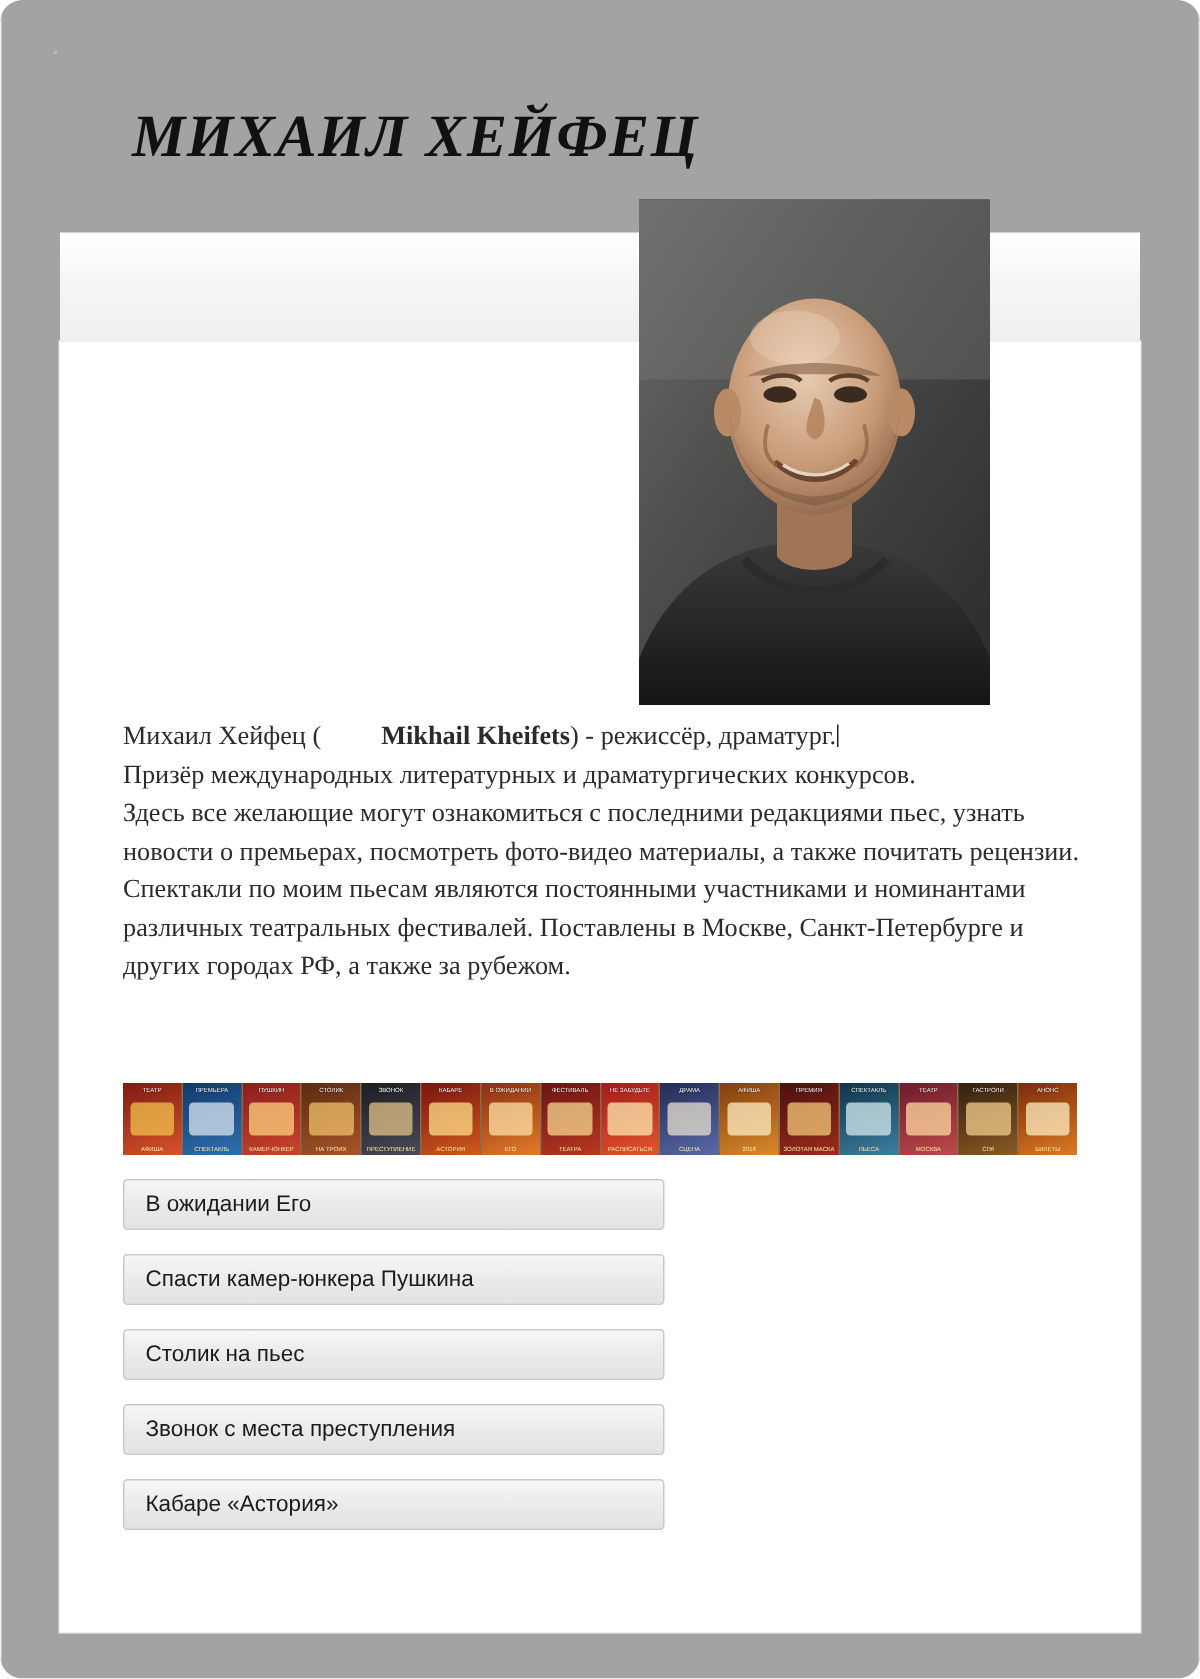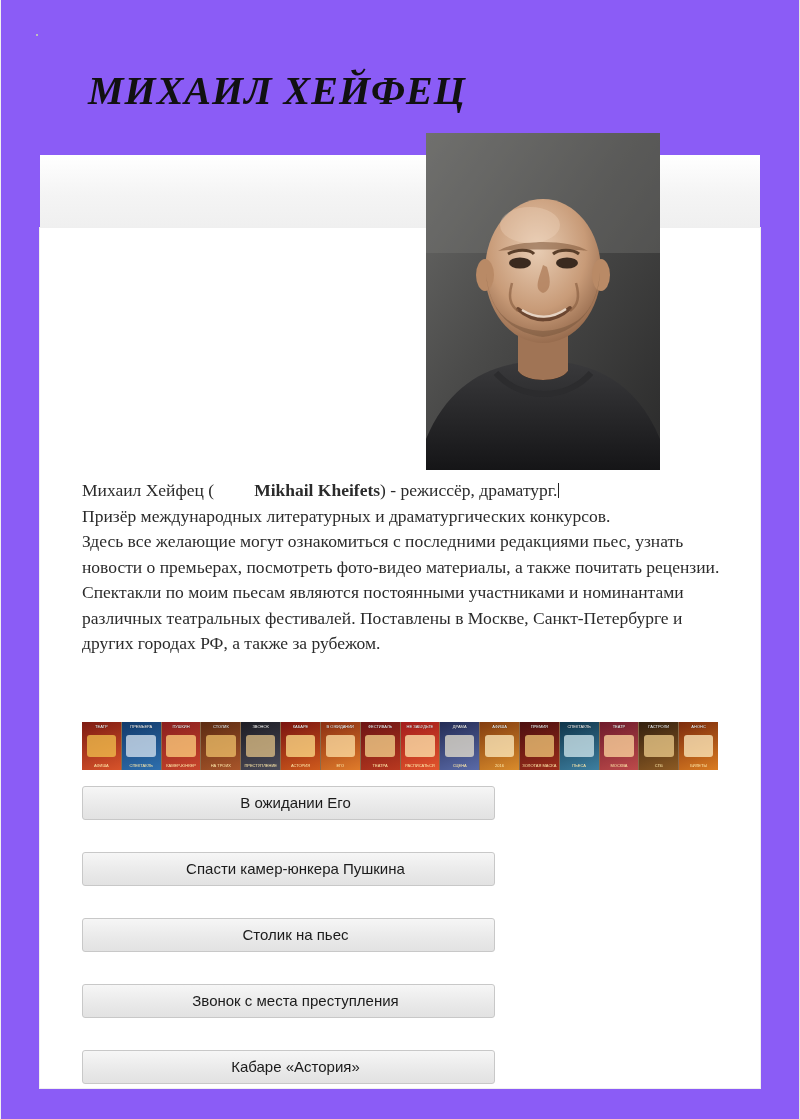--- a/index.html
+++ b/index.html
@@ -8,22 +8,23 @@
     padding: 0;
     width: 800px;
     height: 1119px;
     background: #ffffff;
     font-family: "Liberation Serif", serif;
   }
   .page {
     position: relative;
     width: 800px;
     height: 1119px;
-    background: #8b5cf6;
-    overflow: hidden;
+    background: #a3a3a3;
+    overflow: hidden;
+    border-radius: 15px;
   }
 
   
   .frame-right {
     position: absolute;
     top: 0; right: 0;
     width: 1px; height: 1119px;
     background: #e2e2e2;
   }
   .frame-left {
@@ -158,30 +159,30 @@
 
   
   .play-list {
     position: absolute;
     left: 82px;
     top: 786px;
     width: 432px;
   }
   .play-btn {
     display: block;
-    width: 413px;
+    width: 361px;
     height: 34px;
-    margin-bottom: 32px;
+    margin-bottom: 16px;
     background: linear-gradient(180deg, #f6f6f6 0%, #eaeaea 55%, #e2e2e2 100%);
     border: 1px solid #c8c8c8;
     border-radius: 3px;
     font-family: "Liberation Sans", sans-serif;
     font-size: 15px;
     color: #1b1b1b;
-    text-align: center;
+    text-align: left;
     padding: 0 0 0 14px;
     line-height: 32px;
     cursor: pointer;
   }
 </style>
 </head>
 <body>
 
 <div class="page">
 

